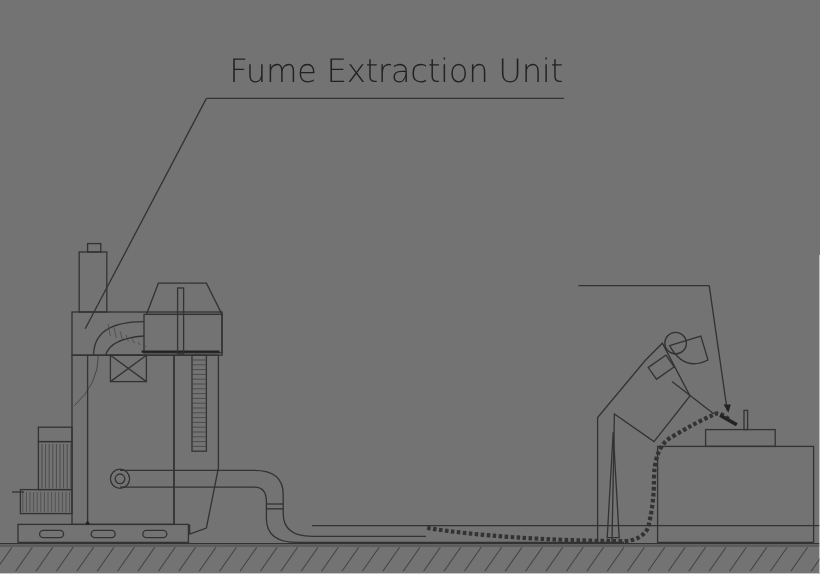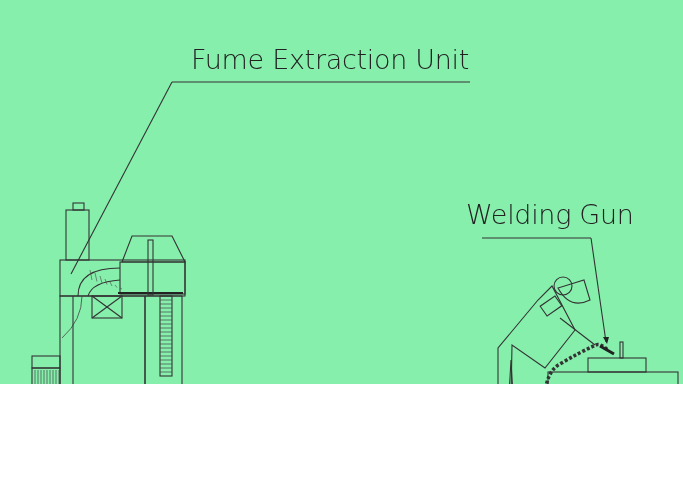--- a/index.html
+++ b/index.html
@@ -1,16 +1,16 @@
 <!DOCTYPE html>
 <html><head>
 <meta charset="utf-8">
 <style>
   html, body { margin: 0; padding: 0; background: #ffffff; }
-  #stage { position: relative; width: 683px; height: 384px; overflow: hidden; background: #86efac; }
+  #stage { position: relative; width: 683px; height: 478px; overflow: hidden; background: #737373; }
   svg { position: absolute; left: 0; top: 0; }
   .lbl { position: absolute; font-family: "DejaVu Sans", sans-serif; font-weight: 300; color: #222; white-space: nowrap; letter-spacing: -0.3px; }
   #lbl-fume { left: 191px; top: 44px; font-size: 27px; }
   #lbl-gun { left: 466px; top: 199px; font-size: 27px; }
   .ln { fill: none; stroke: #333; stroke-width: 1.1; }
   .lnt { fill: none; stroke: #444; stroke-width: 0.8; }
   .thick { fill: none; stroke: #222; stroke-width: 2; }
 </style>
 </head>
 <body>
@@ -197,14 +197,13 @@
     </g>
 
     <g>
       <rect class="ln" x="548" y="372" width="130" height="80"></rect>
       <rect class="ln" x="588" y="358" width="58" height="14"></rect>
       <rect class="ln" x="620" y="342" width="3" height="16"></rect>
     </g>
   </svg>
 
   <div id="lbl-fume" class="lbl">Fume Extraction Unit</div>
-  <div id="lbl-gun" class="lbl">Welding Gun</div>
 </div>
 
 </body></html>

